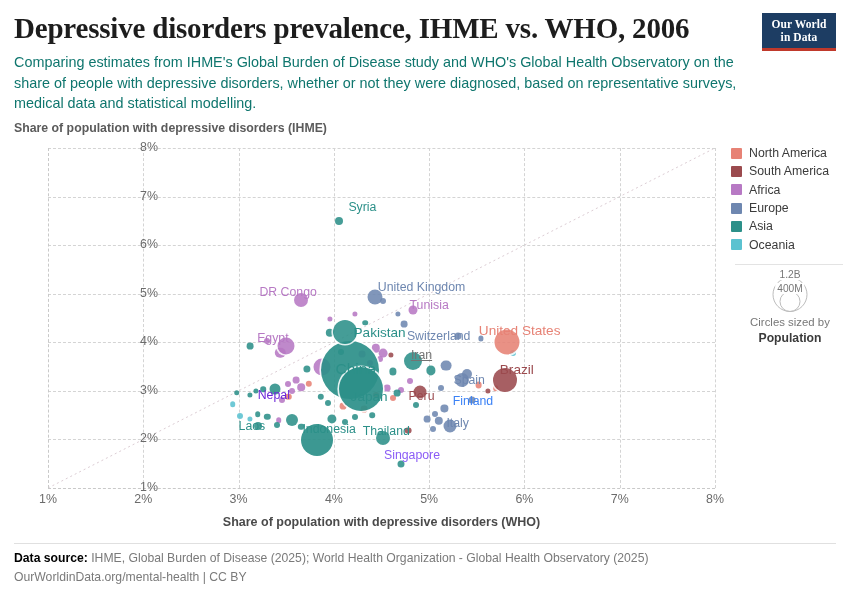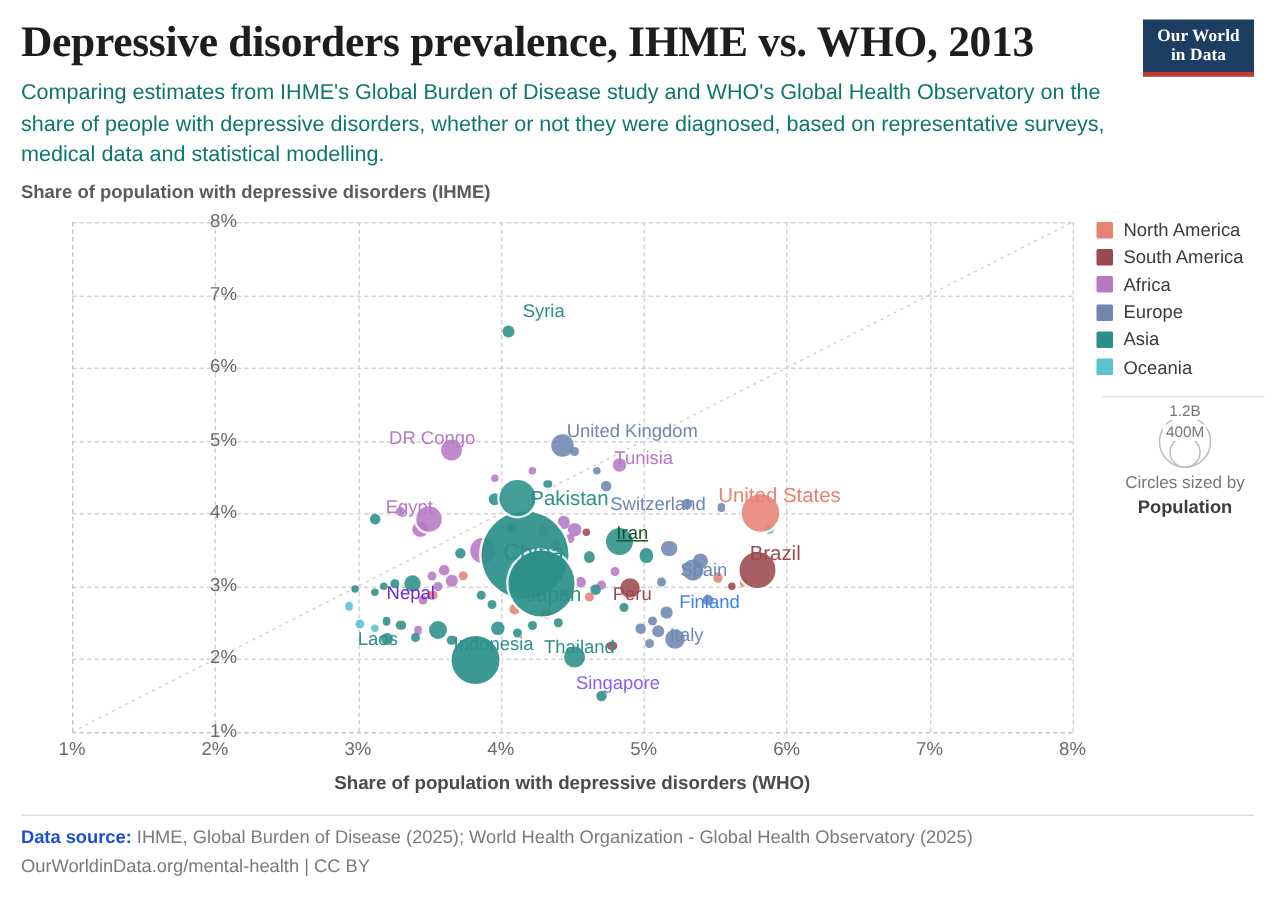--- a/index.html
+++ b/index.html
@@ -104,30 +104,30 @@
   .sz-cap b{color:#3b3b3b;font-size:12.2px;}
 
   
   .foot-rule{
     position:absolute;left:14px;top:543px;width:822px;height:0;
     border-top:1px solid #e0e0e0;
   }
   .foot{
     position:absolute;left:14px;font-size:12.2px;color:#7a7a7a;line-height:1.5;
   }
-  .foot b{color:#1d4ed8;font-weight:700;text-align:right;}
+  .foot b{color:#000000;font-weight:700;text-align:right;}
   #foot1{top:549px;}
   #foot2{top:568px;}
 </style>
 </head>
 <body>
 
 <div id="root">
 
-  <div class="title">Depressive disorders prevalence, IHME vs. WHO, 2013</div>
+  <div class="title">Depressive disorders prevalence, IHME vs. WHO, 2006</div>
   <div class="subtitle">Comparing estimates from IHME's Global Burden of Disease study and WHO's Global Health Observatory on the share of people with depressive disorders, whether or not they were diagnosed, based on representative surveys, medical data and statistical modelling.</div>
 
   <div class="owid-logo">
     <span>Our World</span>
     <span>in Data</span>
   </div>
 
   <div class="ytitle">Share of population with depressive disorders (IHME)</div>
   <div class="xtitle">Share of population with depressive disorders (WHO)</div>
 
@@ -248,21 +248,21 @@
       </div>
     <div id="lablayer">
         <div class="plabel" style="left: 314.443px; top: 59.2571px; color: rgb(44, 144, 137);">Syria</div>
         <div class="plabel" style="left: 373.52px; top: 139.4px; color: rgb(110, 135, 176);">United Kingdom</div>
         <div class="plabel" style="left: 240.12px; top: 144.257px; color: rgb(183, 121, 196);">DR Congo</div>
         <div class="plabel" style="left: 381.143px; top: 157.371px; color: rgb(183, 121, 196);">Tunisia</div>
         <div class="plabel mid" style="left: 331.594px; top: 183.6px; color: rgb(44, 144, 137);">Pakistan</div>
         <div class="plabel" style="left: 224.874px; top: 190.4px; color: rgb(183, 121, 196);">Egypt</div>
         <div class="plabel" style="left: 390.671px; top: 188.457px; color: rgb(110, 135, 176);">Switzerland</div>
         <div class="plabel mid" style="left: 471.664px; top: 182.143px; color: rgb(231, 130, 117);">United States</div>
-        <div class="plabel" style="left: 373.52px; top: 207.4px; color: #14532d; text-decoration: underline;">Iran</div>
+        <div class="plabel" style="left: 373.52px; top: 207.4px; color: #737373; text-decoration: underline;">Iran</div>
         <div class="plabel big" style="left: 307.773px; top: 221px; color: rgb(44, 144, 137);">China</div>
         <div class="plabel mid" style="left: 468.806px; top: 221px; color: rgb(155, 74, 78);">Brazil</div>
         <div class="plabel" style="left: 421.163px; top: 232.171px; color: rgb(110, 135, 176);">Spain</div>
         <div class="plabel" style="left: 225.827px; top: 246.743px; color: #6d28d9;">Nepal</div>
         <div class="plabel mid" style="left: 321.113px; top: 247.714px; color: rgb(44, 144, 137);">Japan</div>
         <div class="plabel" style="left: 373.52px; top: 247.714px; color: rgb(155, 74, 78);">Peru</div>
         <div class="plabel" style="left: 425px; top: 252.571px; color: #3b82f6;">Finland</div>
         <div class="plabel" style="left: 409.729px; top: 275.4px; color: rgb(110, 135, 176);">Italy</div>
         <div class="plabel" style="left: 281.093px; top: 280.743px; color: rgb(44, 144, 137);">Indonesia</div>
         <div class="plabel" style="left: 338.264px; top: 282.686px; color: rgb(44, 144, 137);">Thailand</div>

